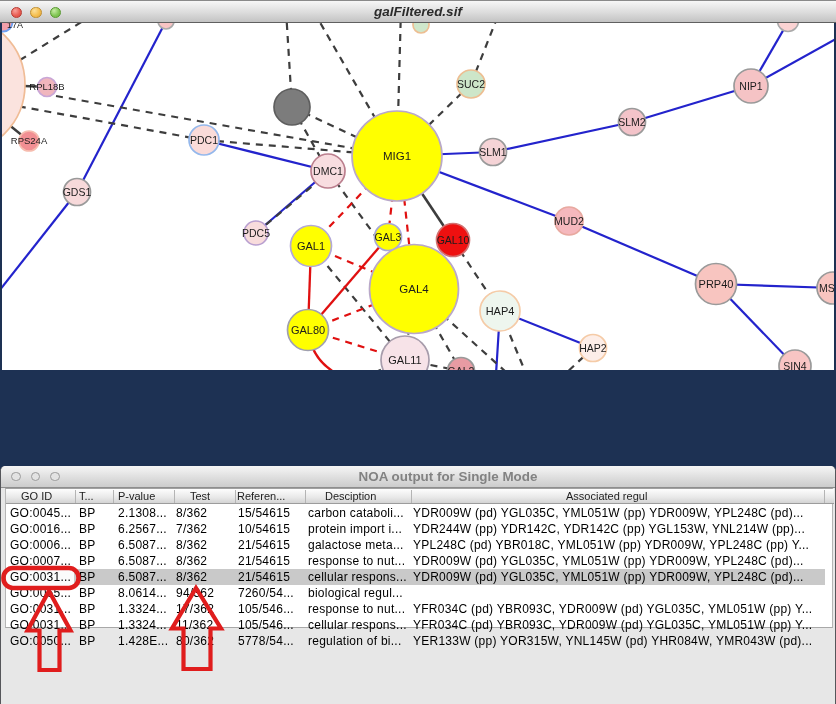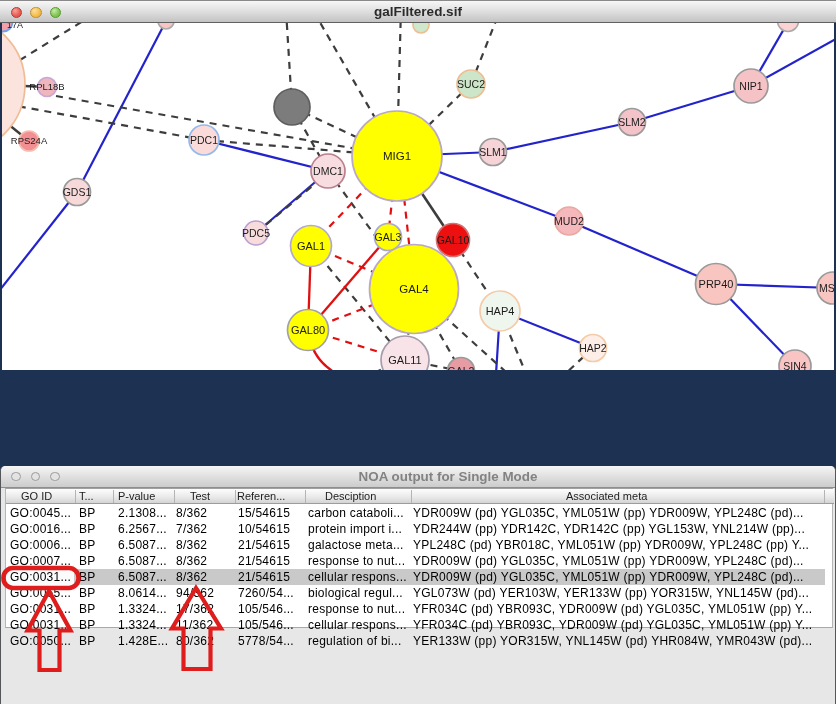--- a/index.html
+++ b/index.html
@@ -2,21 +2,21 @@
 <html><head>
 <meta charset="utf-8">
 <style>
   html,body{margin:0;padding:0;}
   body{width:836px;height:704px;background:#1d3153;position:relative;overflow:hidden;
        font-family:"Liberation Sans", sans-serif;}
   #titlebar1{position:absolute;left:0;top:0;width:836px;height:23px;
     background:linear-gradient(#f7f7f7,#dcdcdc 55%,#c3c3c3);
     border-top:1px solid #8a8a8a;border-bottom:1px solid #606060;box-sizing:border-box;}
   #titlebar1 .title{position:absolute;left:0;top:3px;width:100%;text-align:center;
-    font-size:13.5px;font-weight:bold;color:#2b2b2b;}
+    font-size:13.5px;font-weight:bold;color:#2b2b2b;font-style:italic;}
   .light{position:absolute;top:5.5px;width:11.5px;height:11.5px;border-radius:50%;box-sizing:border-box;}
   #canvas{position:absolute;left:2px;top:23px;width:832px;height:347px;background:#ffffff;overflow:hidden;}
   #dialog{position:absolute;left:0;top:466px;width:836px;height:238px;
     background:#e7e7e7;border-radius:5px 5px 0 0;box-sizing:border-box;
     border-left:1px solid #55565a;border-right:1px solid #55565a;}
   #dtitle{position:absolute;left:0;top:0;width:100%;height:21.5px;
     background:linear-gradient(#f6f6f6,#dedede 55%,#cccccc);
     border-radius:5px 5px 0 0;border-bottom:1px solid #8e8e8e;box-sizing:border-box;}
   #dtitle .title{position:absolute;left:0;top:3px;width:100%;text-align:center;
     font-size:13.4px;font-weight:bold;color:#828282;margin-left:30px;}
@@ -186,21 +186,21 @@
     <div class="title">NOA output for Single Mode</div>
   </div>
   <div id="table">
   <div id="thead">
     <div class="hlab" style="left:15px;">GO ID</div>
     <div class="hlab" style="left:73px;">T...</div>
     <div class="hlab" style="left:112px;">P-value</div>
     <div class="hlab" style="left:184px;">Test</div>
     <div class="hlab" style="left:231px;">Referen...</div>
     <div class="hlab" style="left:319px;">Desciption</div>
-    <div class="hlab" style="left:560px;">Associated meta</div>
+    <div class="hlab" style="left:560px;">Associated regul</div>
     <div class="hsep" style="left:68.5px;"></div>
     <div class="hsep" style="left:107px;"></div>
     <div class="hsep" style="left:168px;"></div>
     <div class="hsep" style="left:229px;"></div>
     <div class="hsep" style="left:298.5px;"></div>
     <div class="hsep" style="left:405px;"></div>
     <div class="hsep" style="left:818px;"></div>
   </div>
   <div class="trow" style="top:15.80px;">
         <span class="c1">GO:0045...</span>
@@ -247,21 +247,20 @@
         <span class="c6">cellular respons...</span>
         <span class="c7">YDR009W (pd) YGL035C, YML051W (pp) YDR009W, YPL248C (pd)...</span>
       </div>
   <div class="trow" style="top:96.15px;">
         <span class="c1">GO:0065...</span>
         <span class="c2">BP</span>
         <span class="c3">8.0614...</span>
         <span class="c4">94/362</span>
         <span class="c5">7260/54...</span>
         <span class="c6">biological regul...</span>
-        <span class="c7">YGL073W (pd) YER103W, YER133W (pp) YOR315W, YNL145W (pd)...</span>
       </div>
   <div class="trow" style="top:112.22px;">
         <span class="c1">GO:0031...</span>
         <span class="c2">BP</span>
         <span class="c3">1.3324...</span>
         <span class="c4">17/362</span>
         <span class="c5">105/546...</span>
         <span class="c6">response to nut...</span>
         <span class="c7">YFR034C (pd) YBR093C, YDR009W (pd) YGL035C, YML051W (pp) Y...</span>
       </div>

